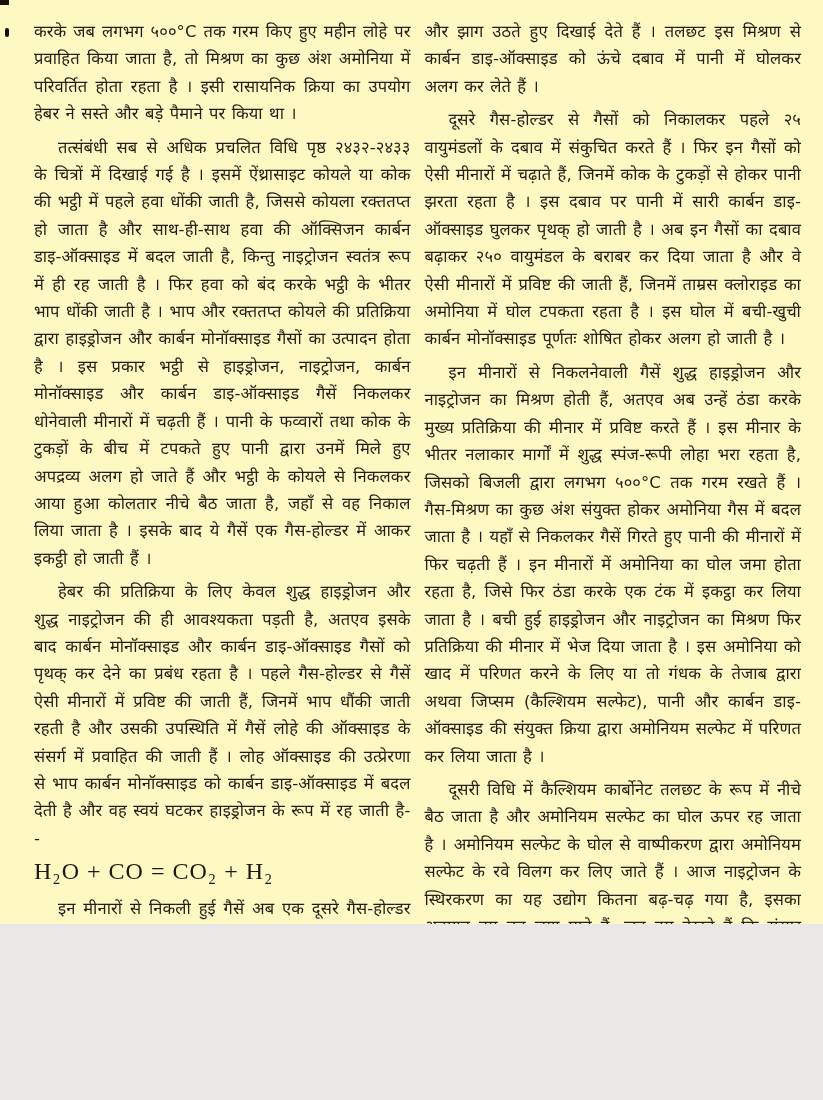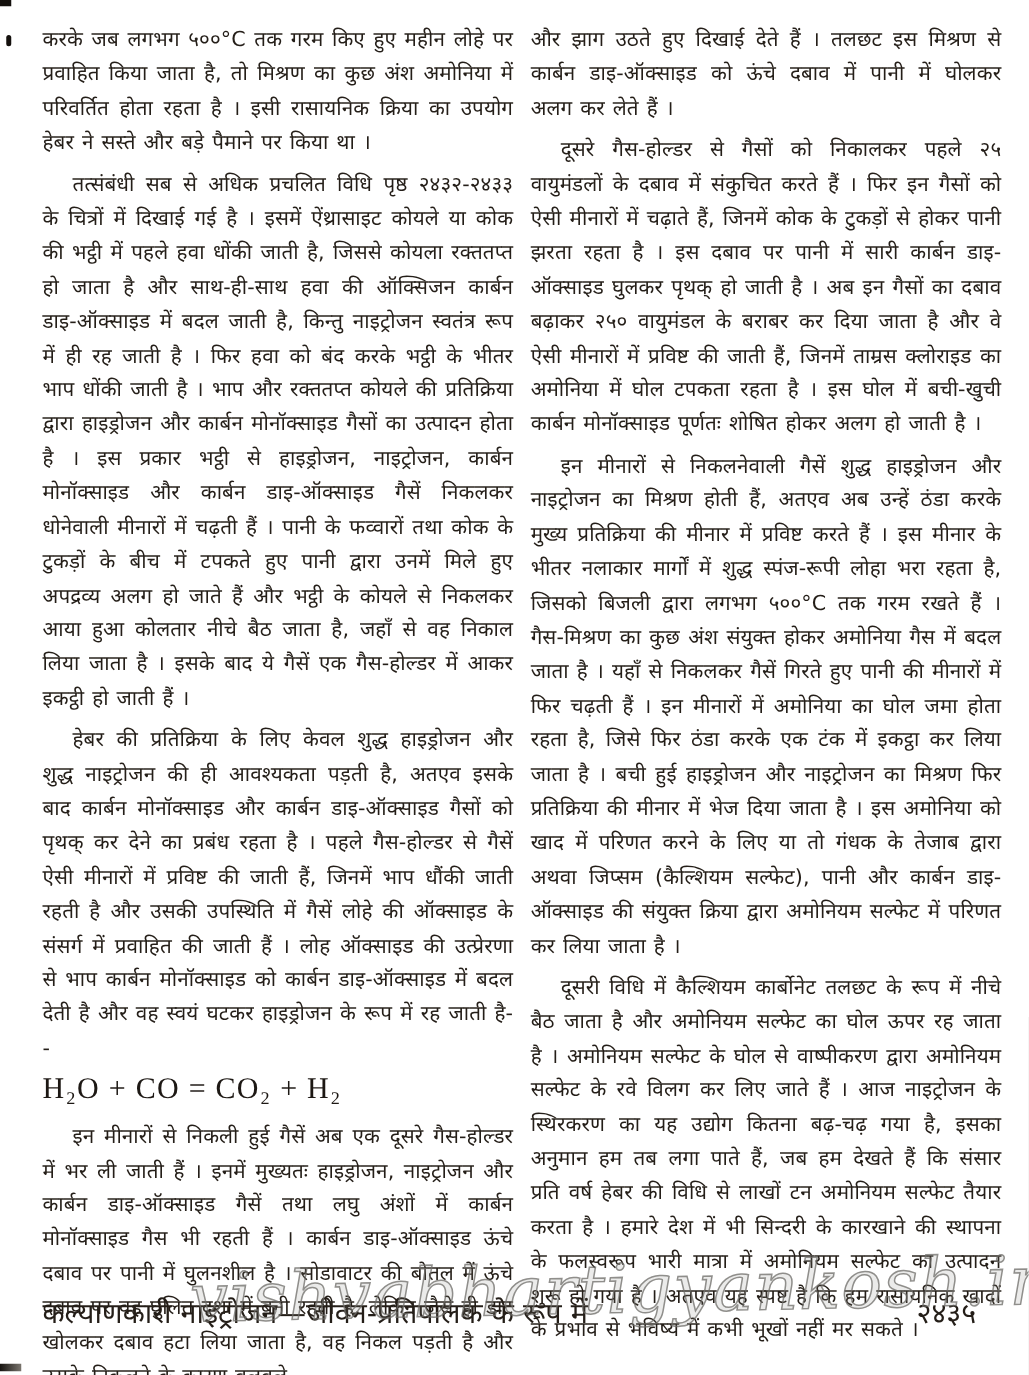--- a/index.html
+++ b/index.html
@@ -1,20 +1,20 @@
 <!DOCTYPE html>
 <html><head>
 <meta charset="utf-8">
 <style>
   html, body { margin: 0; padding: 0; background: #e9e8e6; }
   .page {
     position: relative;
     width: 823px;
-    height: 1100px;
-    background: #ffffff;
+    height: 924px;
+    background: #fef9c3;
     overflow: hidden;
     font-family: "DejaVu Sans", sans-serif;
     color: #241e18;
   }
   .content {
     position: absolute;
     top: 18px;
     left: 34px;
     width: 767px;
     display: flex;

